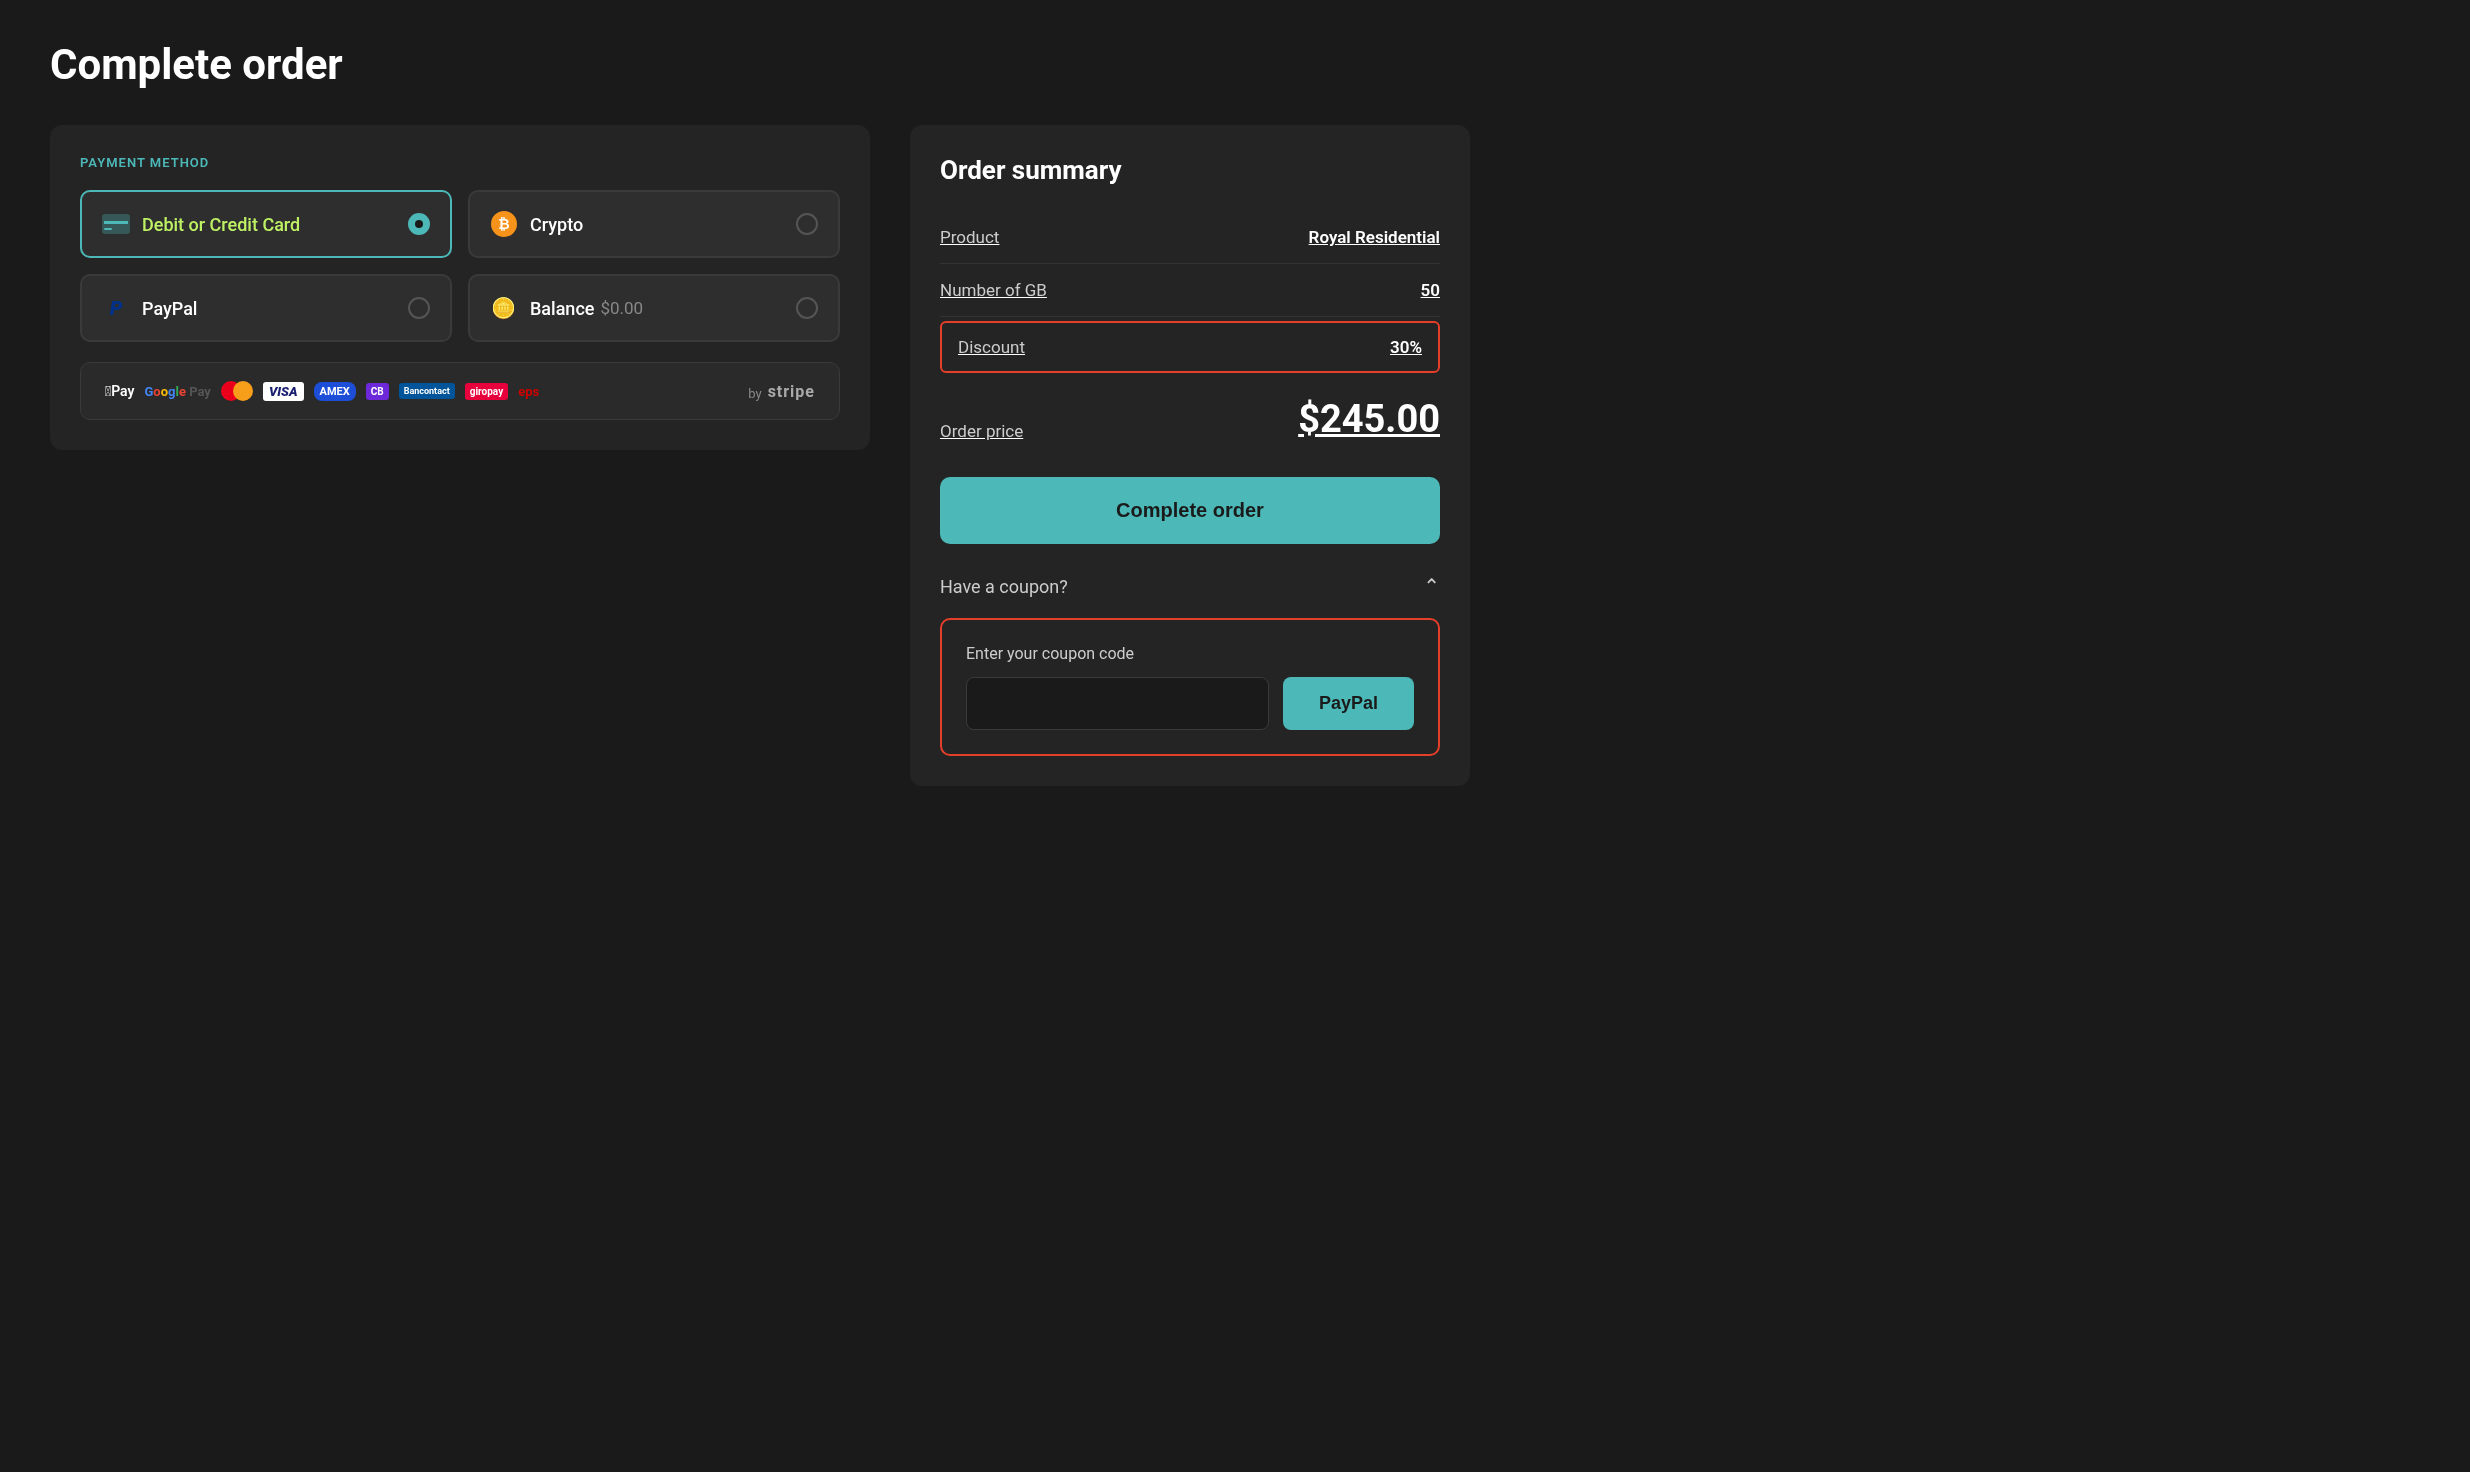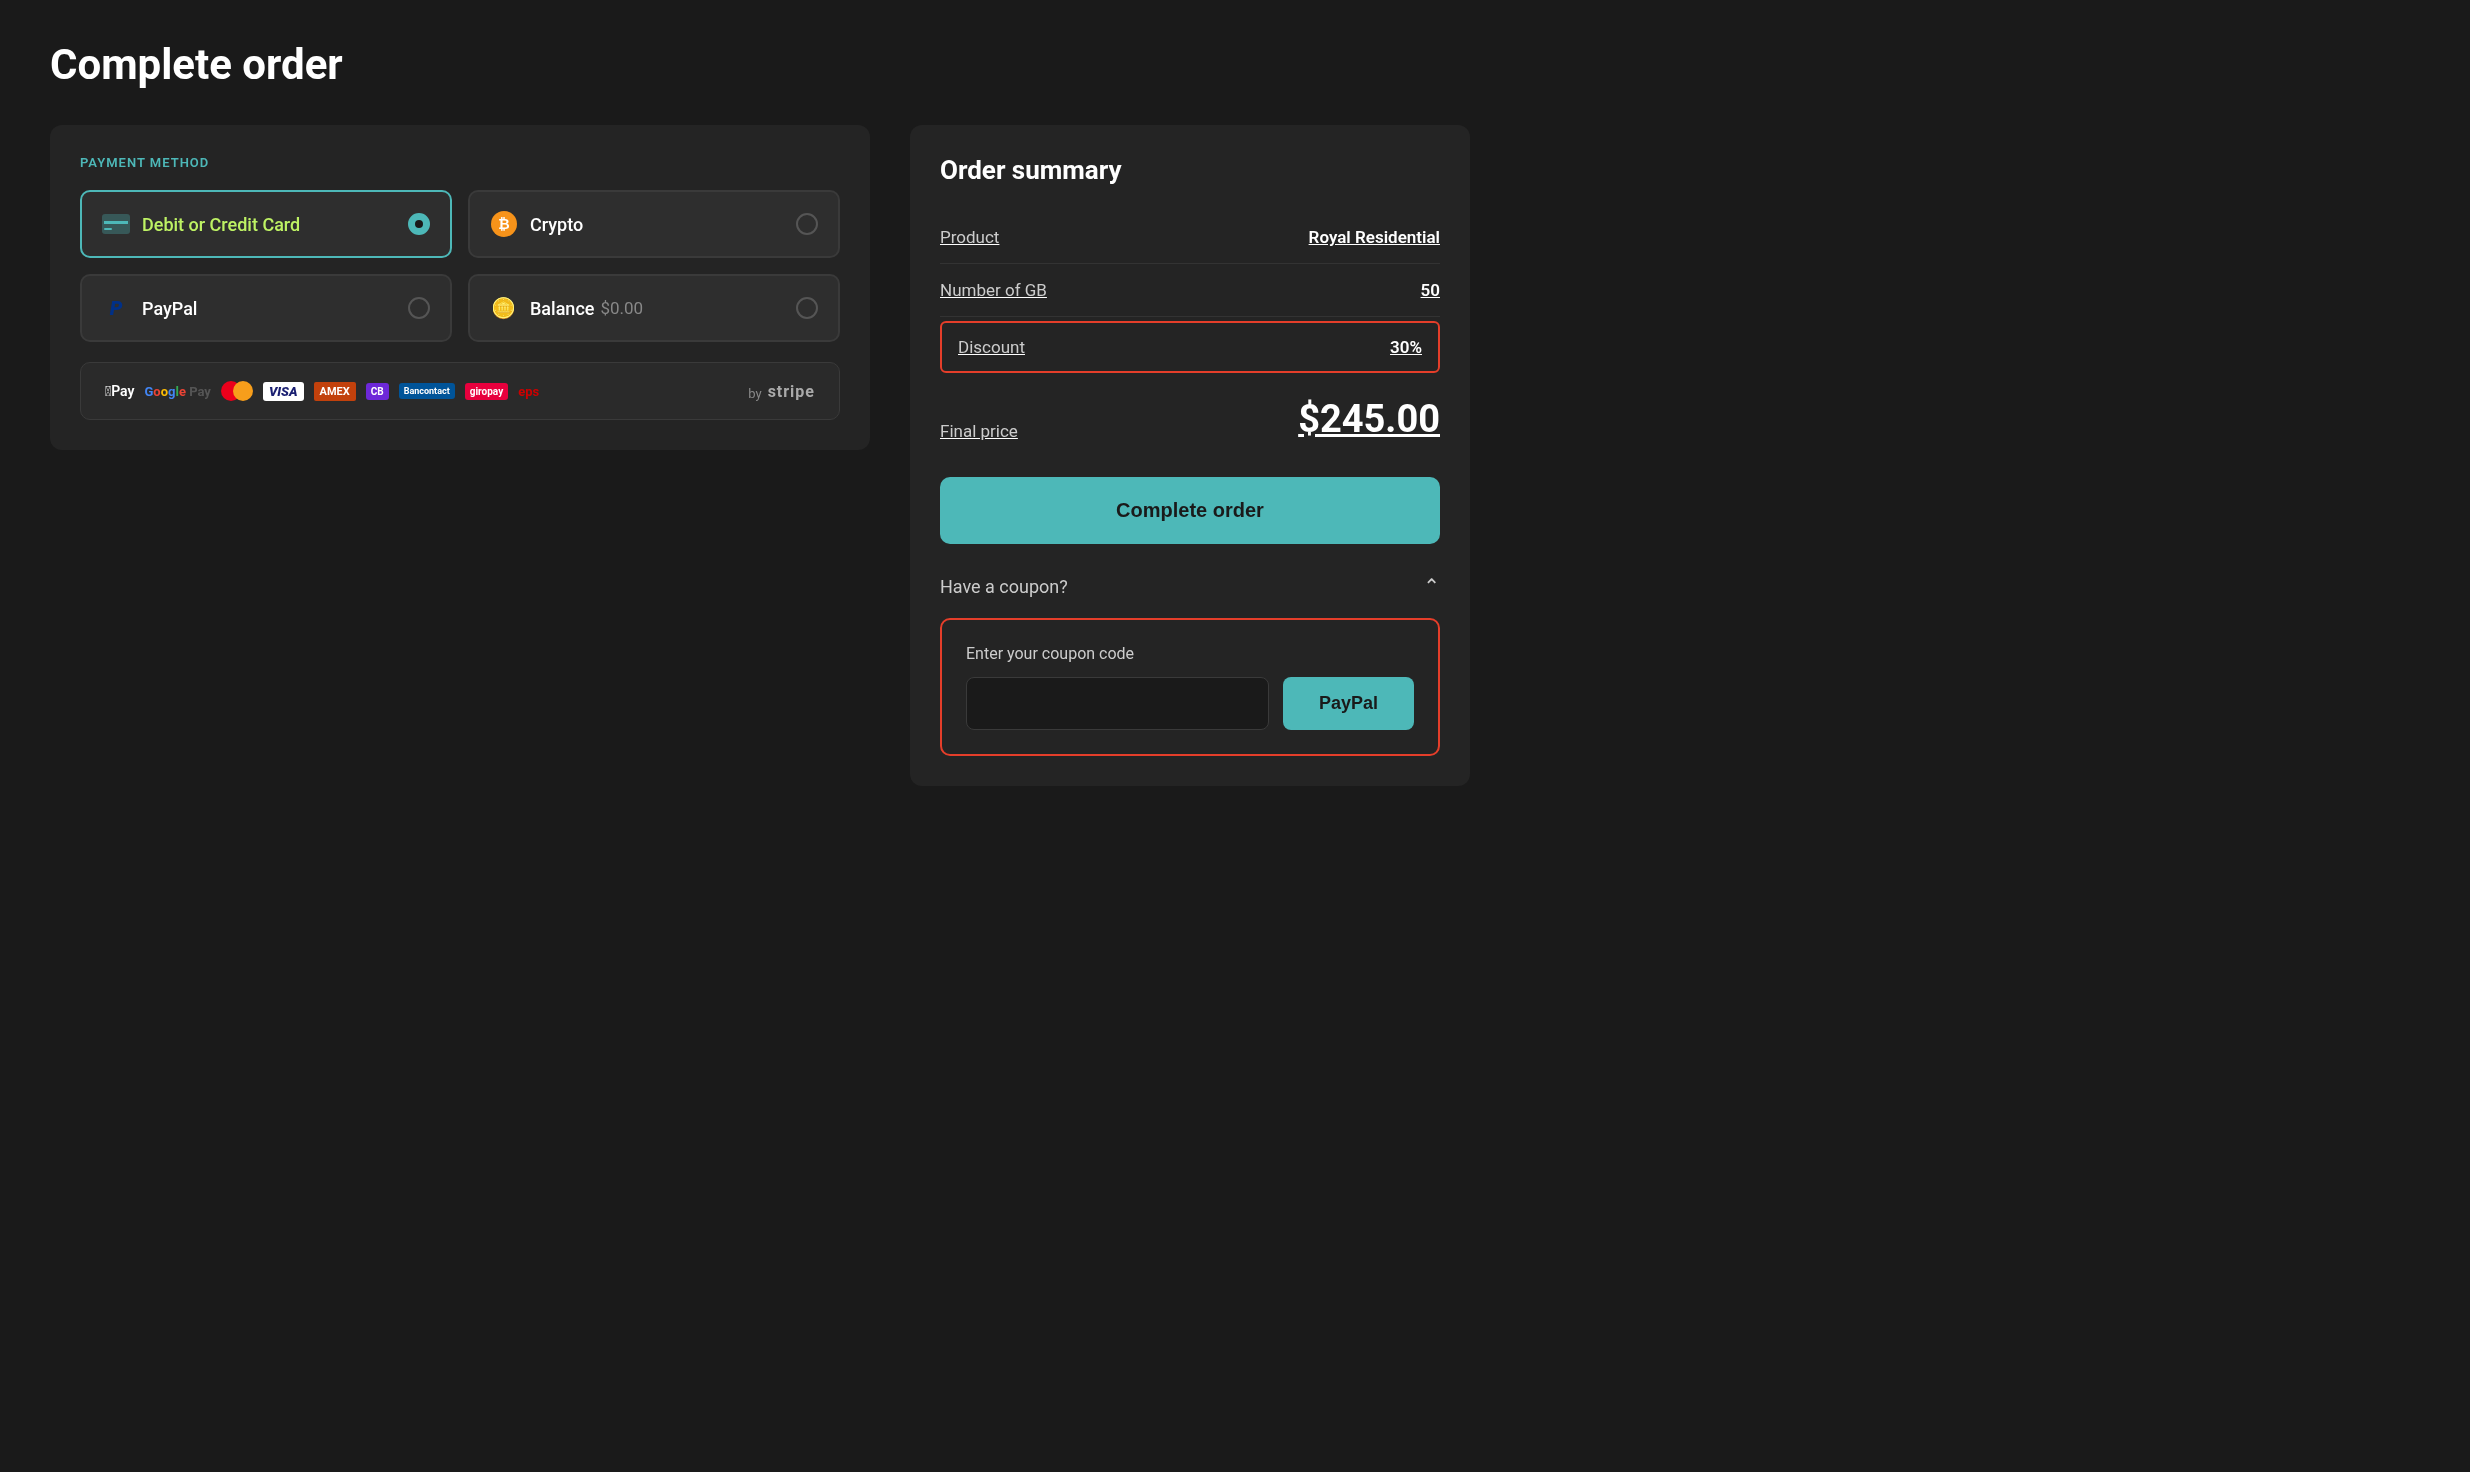--- a/index.html
+++ b/index.html
@@ -161,26 +161,26 @@
       color: #1A1F71;
       background: #ffffff;
       font-size: 13px;
       font-weight: 900;
       padding: 2px 6px;
       border-radius: 3px;
       font-style: italic;
     }
 
     .logo-amex {
-      background: #c2410c;
+      background: #1d4ed8;
       color: white;
       font-size: 11px;
       font-weight: 700;
       padding: 3px 6px;
-      border-radius: 2px;
+      border-radius: 8px;
     }
 
     .logo-cb {
       background: #6d28d9;
       color: white;
       font-size: 10px;
       font-weight: 700;
       padding: 3px 5px;
       border-radius: 3px;
     }
@@ -499,21 +499,21 @@
     </div>
 
     
     <div class="order-row discount-row">
       <span class="order-row-label">Discount</span>
       <span class="order-row-value">30%</span>
     </div>
 
     
     <div class="order-row final-price-row">
-      <span class="order-row-label">Final price</span>
+      <span class="order-row-label">Order price</span>
       <span class="final-price-value">$245.00</span>
     </div>
 
     
     <button class="complete-order-btn">Complete order</button>
 
     
     <div class="coupon-section">
       <div class="coupon-header">
         <span class="coupon-header-label">Have a coupon?</span>

